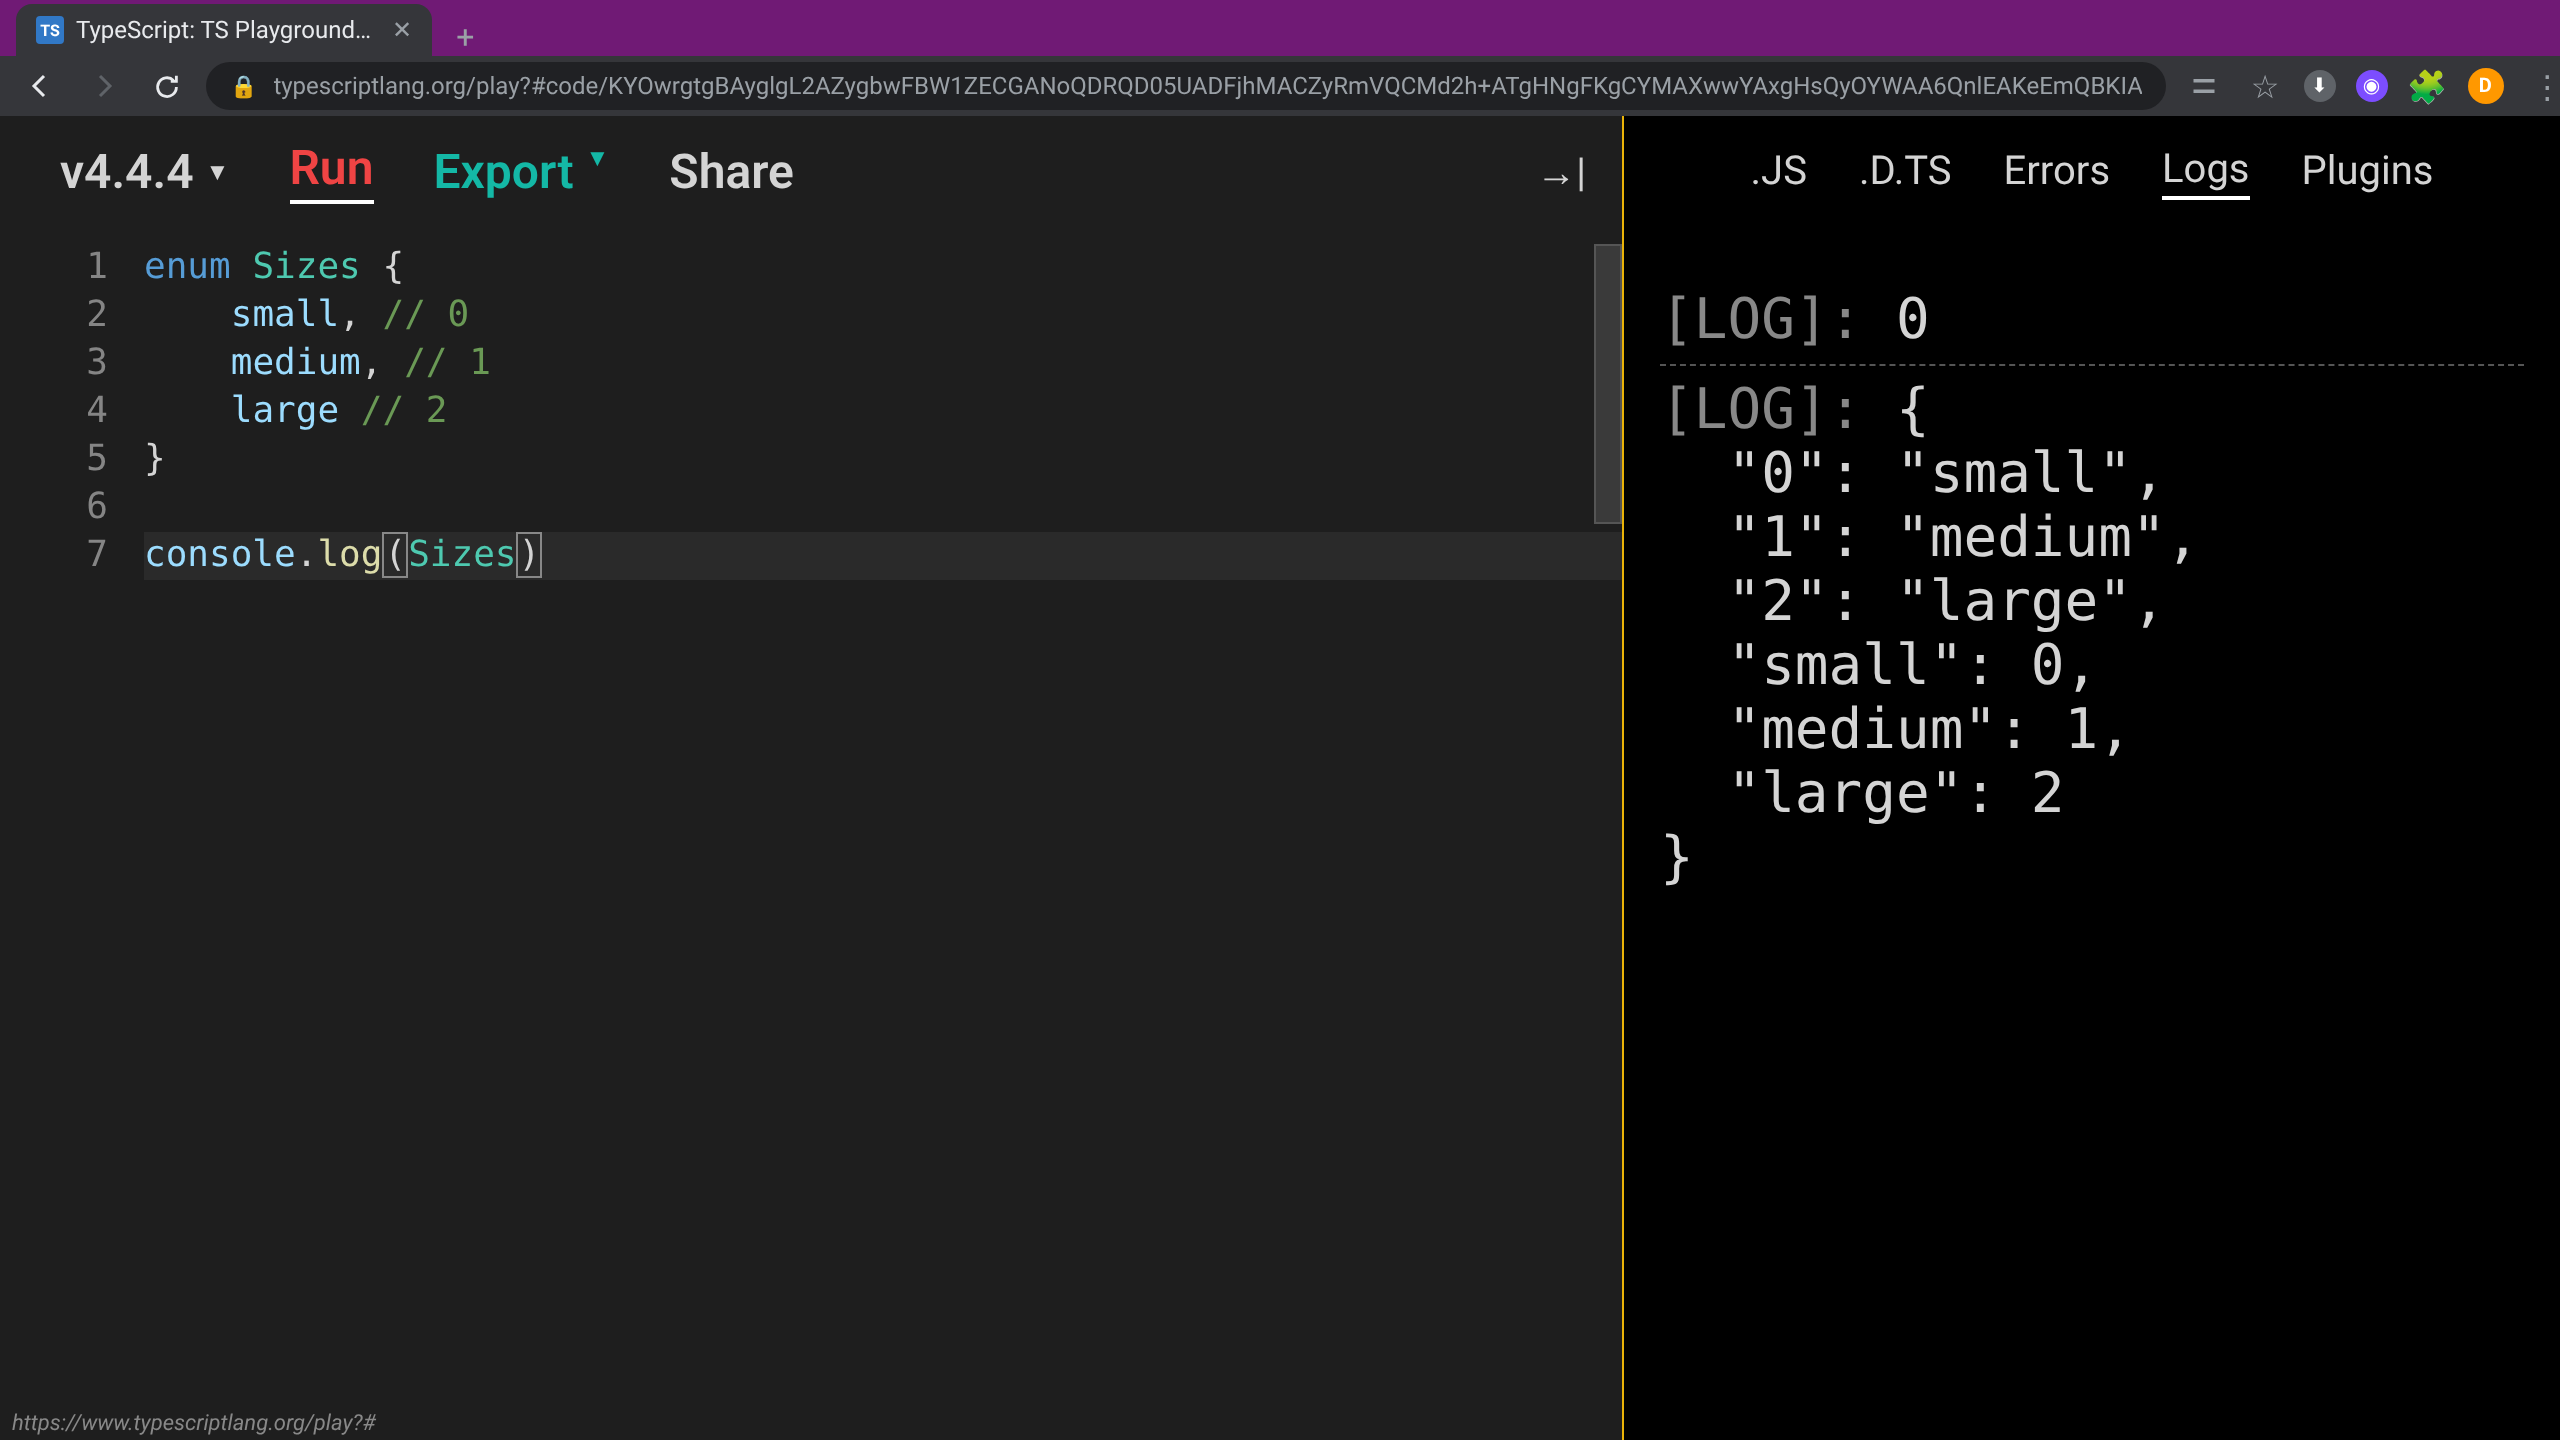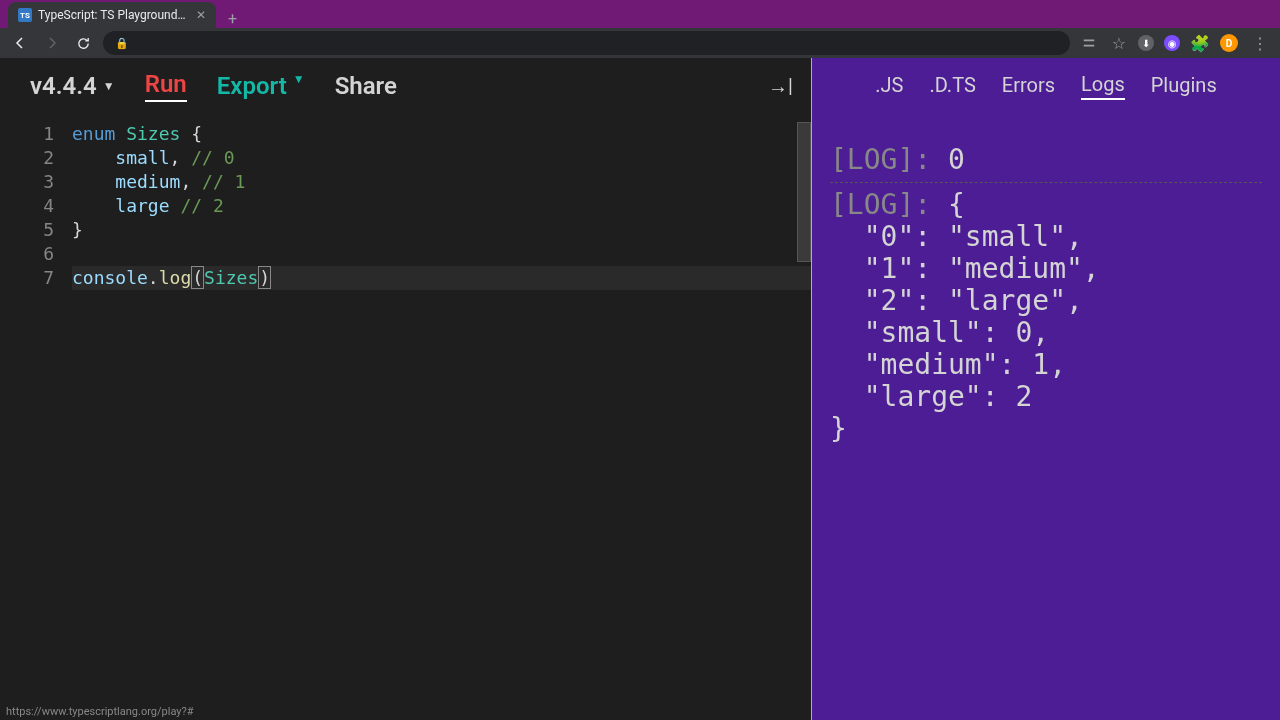--- a/index.html
+++ b/index.html
@@ -24,21 +24,21 @@
   .ext-icon { width: 16px; height: 16px; border-radius: 50%; display: flex; align-items: center; justify-content: center; font-size: 10px; }
   .ext-icon.purple { background: #7c4dff; color: white; }
   .ext-icon.gray { background: #5f6368; color: white; }
   .puzzle { color: #9aa0a6; }
   .avatar { width: 18px; height: 18px; border-radius: 50%; background: #ff9800; color: white; display: flex; align-items: center; justify-content: center; font-size: 10px; font-weight: bold; }
   .menu-dots { color: #9aa0a6; padding: 0 4px; }
   
   
   .app { display: flex; height: calc(720px - 58px); background: #1e1e1e; }
   .editor-pane { flex: 0 0 812px; display: flex; flex-direction: column; border-right: 1px solid #eab308; padding-left: 12px; }
-  .output-pane { flex: 1; display: flex; flex-direction: column; background: #4c1d95; }
+  .output-pane { flex: 1; display: flex; flex-direction: column; background: #000000; }
   
   .app-toolbar { display: flex; align-items: center; height: 56px; padding: 0 18px; gap: 30px; }
   .version-btn { font-size: 24px; font-weight: 600; color: #d4d4d4; display: flex; align-items: center; gap: 6px; cursor: pointer; }
   .chevron { font-size: 12px; }
   .run-btn { font-size: 24px; font-weight: 600; color: #ef4444; cursor: pointer; border-bottom: 2px solid #fff; padding-bottom: 2px; }
   .export-btn { font-size: 24px; font-weight: 600; color: #14b8a6; display: flex; align-items: flex-start; gap: 6px; cursor: pointer; }
   .share-btn { font-size: 24px; font-weight: 600; color: #d4d4d4; cursor: pointer; }
   .spacer { flex: 1; }
   .collapse-icon { font-size: 20px; color: #d4d4d4; cursor: pointer; }
   
@@ -58,21 +58,21 @@
   .fn { color: #dcdcaa; }
   .bracket { border: 1px solid #888; padding: 0; }
   .minimap { position: absolute; right: 0; top: 8px; width: 14px; height: 140px; background: #3a3a3a; border: 1px solid #555; }
   
   .output-content { flex: 1; padding: 30px 18px; font-family: "SF Mono", Monaco, Consolas, monospace; font-size: 28px; line-height: 32px; color: #d4d4d4; overflow: hidden; }
   .log-block { margin-bottom: 6px; padding-bottom: 6px; }
   .log-block.sep { border-bottom: 1px dashed #555; }
   .log-label { color: #888; }
   .log-line { white-space: pre; }
   
-  .status-bar { position: absolute; bottom: 0; left: 0; font-size: 11px; color: #888; padding: 2px 6px; background: #1e1e1e; }
+  .status-bar { position: absolute; bottom: 0; left: 0; font-size: 11px; color: #888; padding: 2px 6px; background: #1e1e1e; font-style: italic; }
 </style>
 </head>
 <body>
 
 <div class="browser-chrome">
   <div class="tab-bar">
     <div class="tab">
       <span class="tab-favicon">TS</span>
       <span class="tab-title">TypeScript: TS Playground - A</span>
       <span class="tab-close">✕</span>
@@ -90,20 +90,21 @@
           <path d="M6 3 L11 8 L6 13" stroke="#5f6368" stroke-width="1.5" fill="none"></path>
         </svg>
       </span>
     <span class="nav-btn">
         <svg width="15" height="15" viewBox="0 0 16 16">
           <path d="M13 8 A5 5 0 1 1 11.5 4.5 M13 2 L13 5 L10 5" stroke="#e8eaed" stroke-width="1.5" fill="none"></path>
         </svg>
       </span>
     <div class="address-bar">
       <span class="lock-icon">🔒</span>
+      <span class="url">typescriptlang.org/play?#code/KYOwrgtgBAyglgL2AZygbwFBW1ZECGANoQDRQD05UADFjhMACZyRmVQCMd2h+ATgHNgFKgCYMAXwwYAxgHsQyOYWAA6QnlEAKeEmQBKIA</span>
     </div>
     <span class="nav-btn">
         <svg width="14" height="14" viewBox="0 0 16 16">
           <rect x="2" y="4" width="12" height="2" fill="#9aa0a6"></rect>
           <rect x="2" y="10" width="12" height="2" fill="#9aa0a6"></rect>
         </svg>
       </span>
     <span class="nav-btn">☆</span>
     <div class="ext-icons">
       <span class="ext-icon gray">⬇</span>

